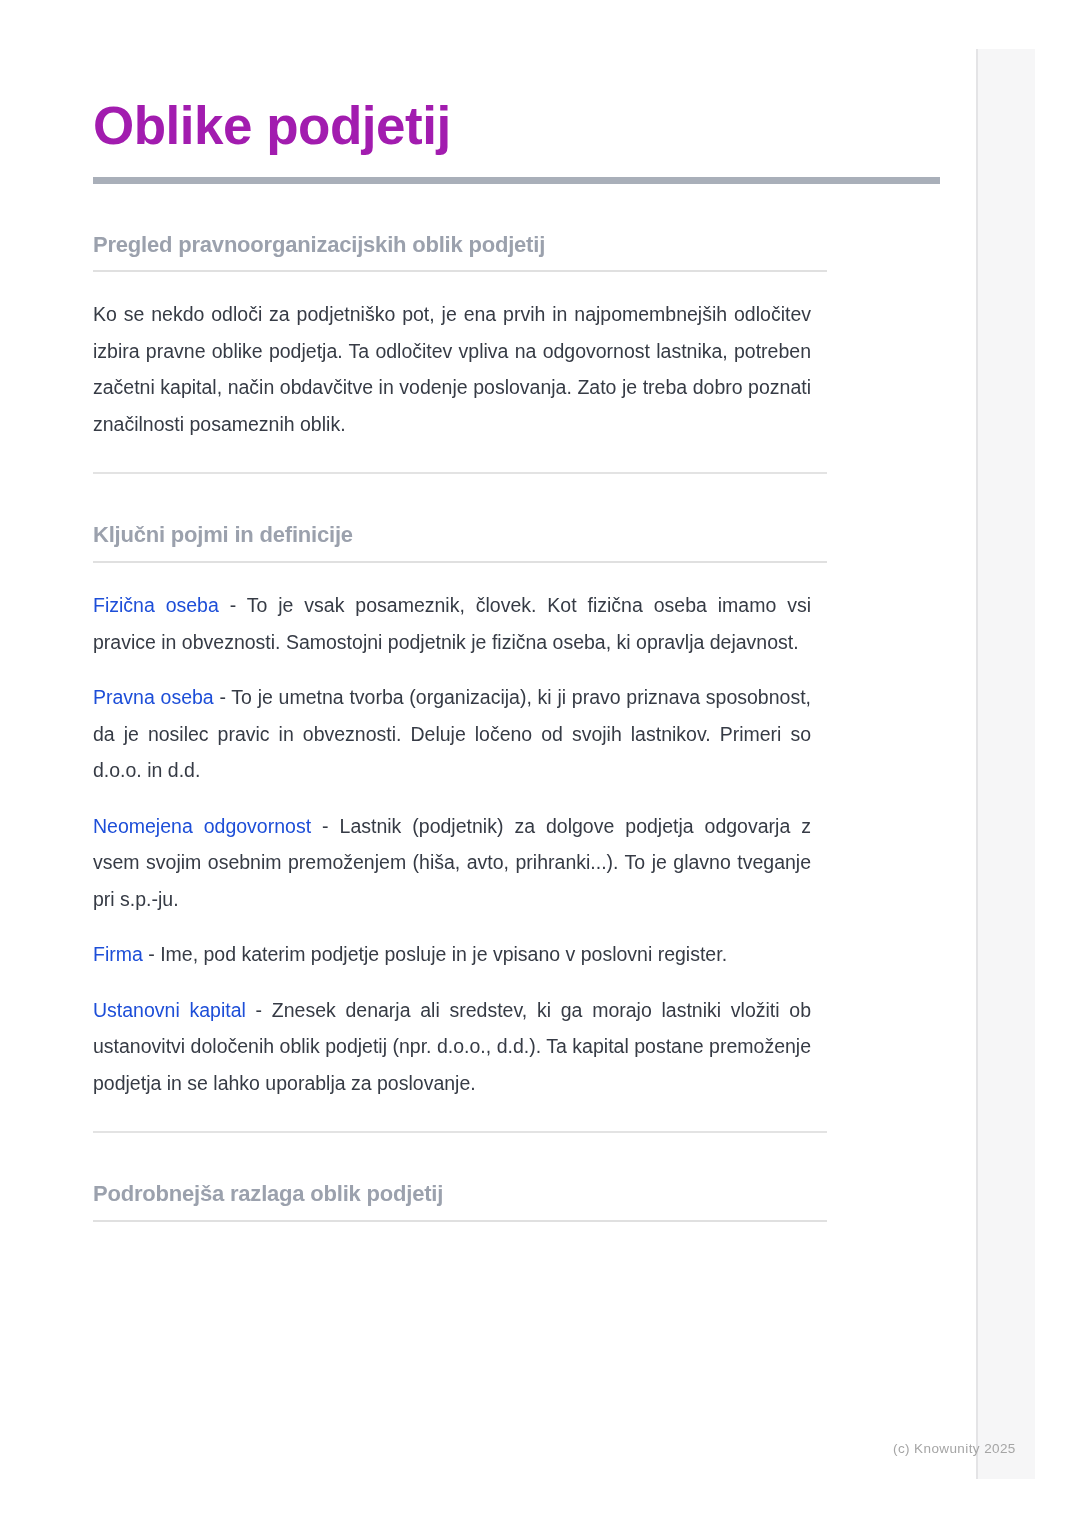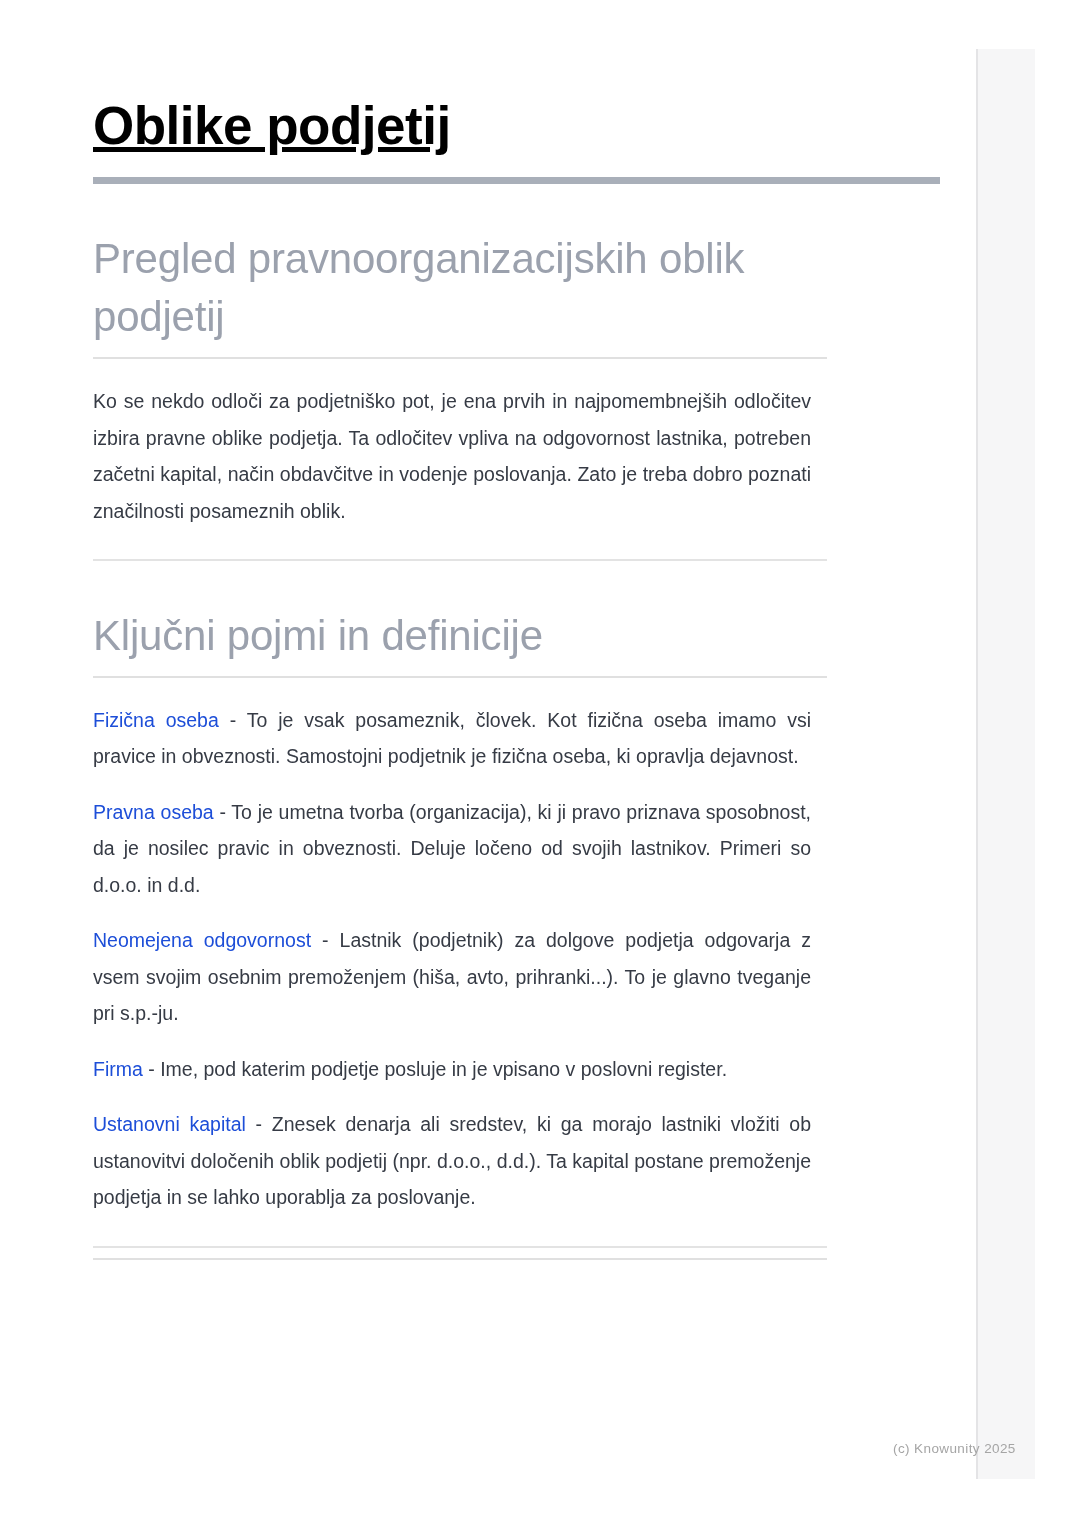--- a/index.html
+++ b/index.html
@@ -30,36 +30,35 @@
     top: 0;
     width: 734px;
   }
 
   h1.doc-title {
     margin: 94px 0 0 0;
     font-size: 53px;
     line-height: 1.2;
     font-weight: 800;
     letter-spacing: -0.5px;
-    color: #000000;
-    text-decoration: underline;
+    color: #a21caf;
   }
 
   .thick-divider {
     width: 847px;
     height: 7px;
     background: #a9afb9;
     margin: 19px 0 0 0;
   }
 
   h2.section-heading {
     margin: 46px 0 0 0;
-    font-size: 42px;
+    font-size: 22px;
     line-height: 1.4;
-    font-weight: 400;
+    font-weight: 700;
     letter-spacing: -0.2px;
     color: #9ba1ad;
   }
 
   .heading-underline {
     width: 734px;
     height: 2px;
     background: #e0e0e0;
     margin: 10px 0 0 0;
   }
@@ -119,17 +118,18 @@
   <div class="paragraphs">
     <p><strong class="term">Fizična oseba</strong><span> - To je vsak posameznik, človek. Kot fizična oseba imamo vsi pravice in obveznosti. Samostojni podjetnik je fizična oseba, ki opravlja dejavnost.</span></p>
     <p><strong class="term">Pravna oseba</strong><span> - To je umetna tvorba (organizacija), ki ji pravo priznava sposobnost, da je nosilec pravic in obveznosti. Deluje ločeno od svojih lastnikov. Primeri so d.o.o. in d.d.</span></p>
     <p><strong class="term">Neomejena odgovornost</strong><span> - Lastnik (podjetnik) za dolgove podjetja odgovarja z vsem svojim osebnim premoženjem (hiša, avto, prihranki...). To je glavno tveganje pri s.p.-ju.</span></p>
     <p><strong class="term">Firma</strong><span> - Ime, pod katerim podjetje posluje in je vpisano v poslovni register.</span></p>
     <p><strong class="term">Ustanovni kapital</strong><span> - Znesek denarja ali sredstev, ki ga morajo lastniki vložiti ob ustanovitvi določenih oblik podjetij (npr. d.o.o., d.d.). Ta kapital postane premoženje podjetja in se lahko uporablja za poslovanje.</span></p>
   </div>
 
   <div class="section-sep"></div>
 
+  <h2 class="section-heading">Podrobnejša razlaga oblik podjetij</h2>
   <div class="heading-underline"></div>
 
 </div>
 
 <div class="copyright">(c) Knowunity 2025</div>
 
 </body></html>

